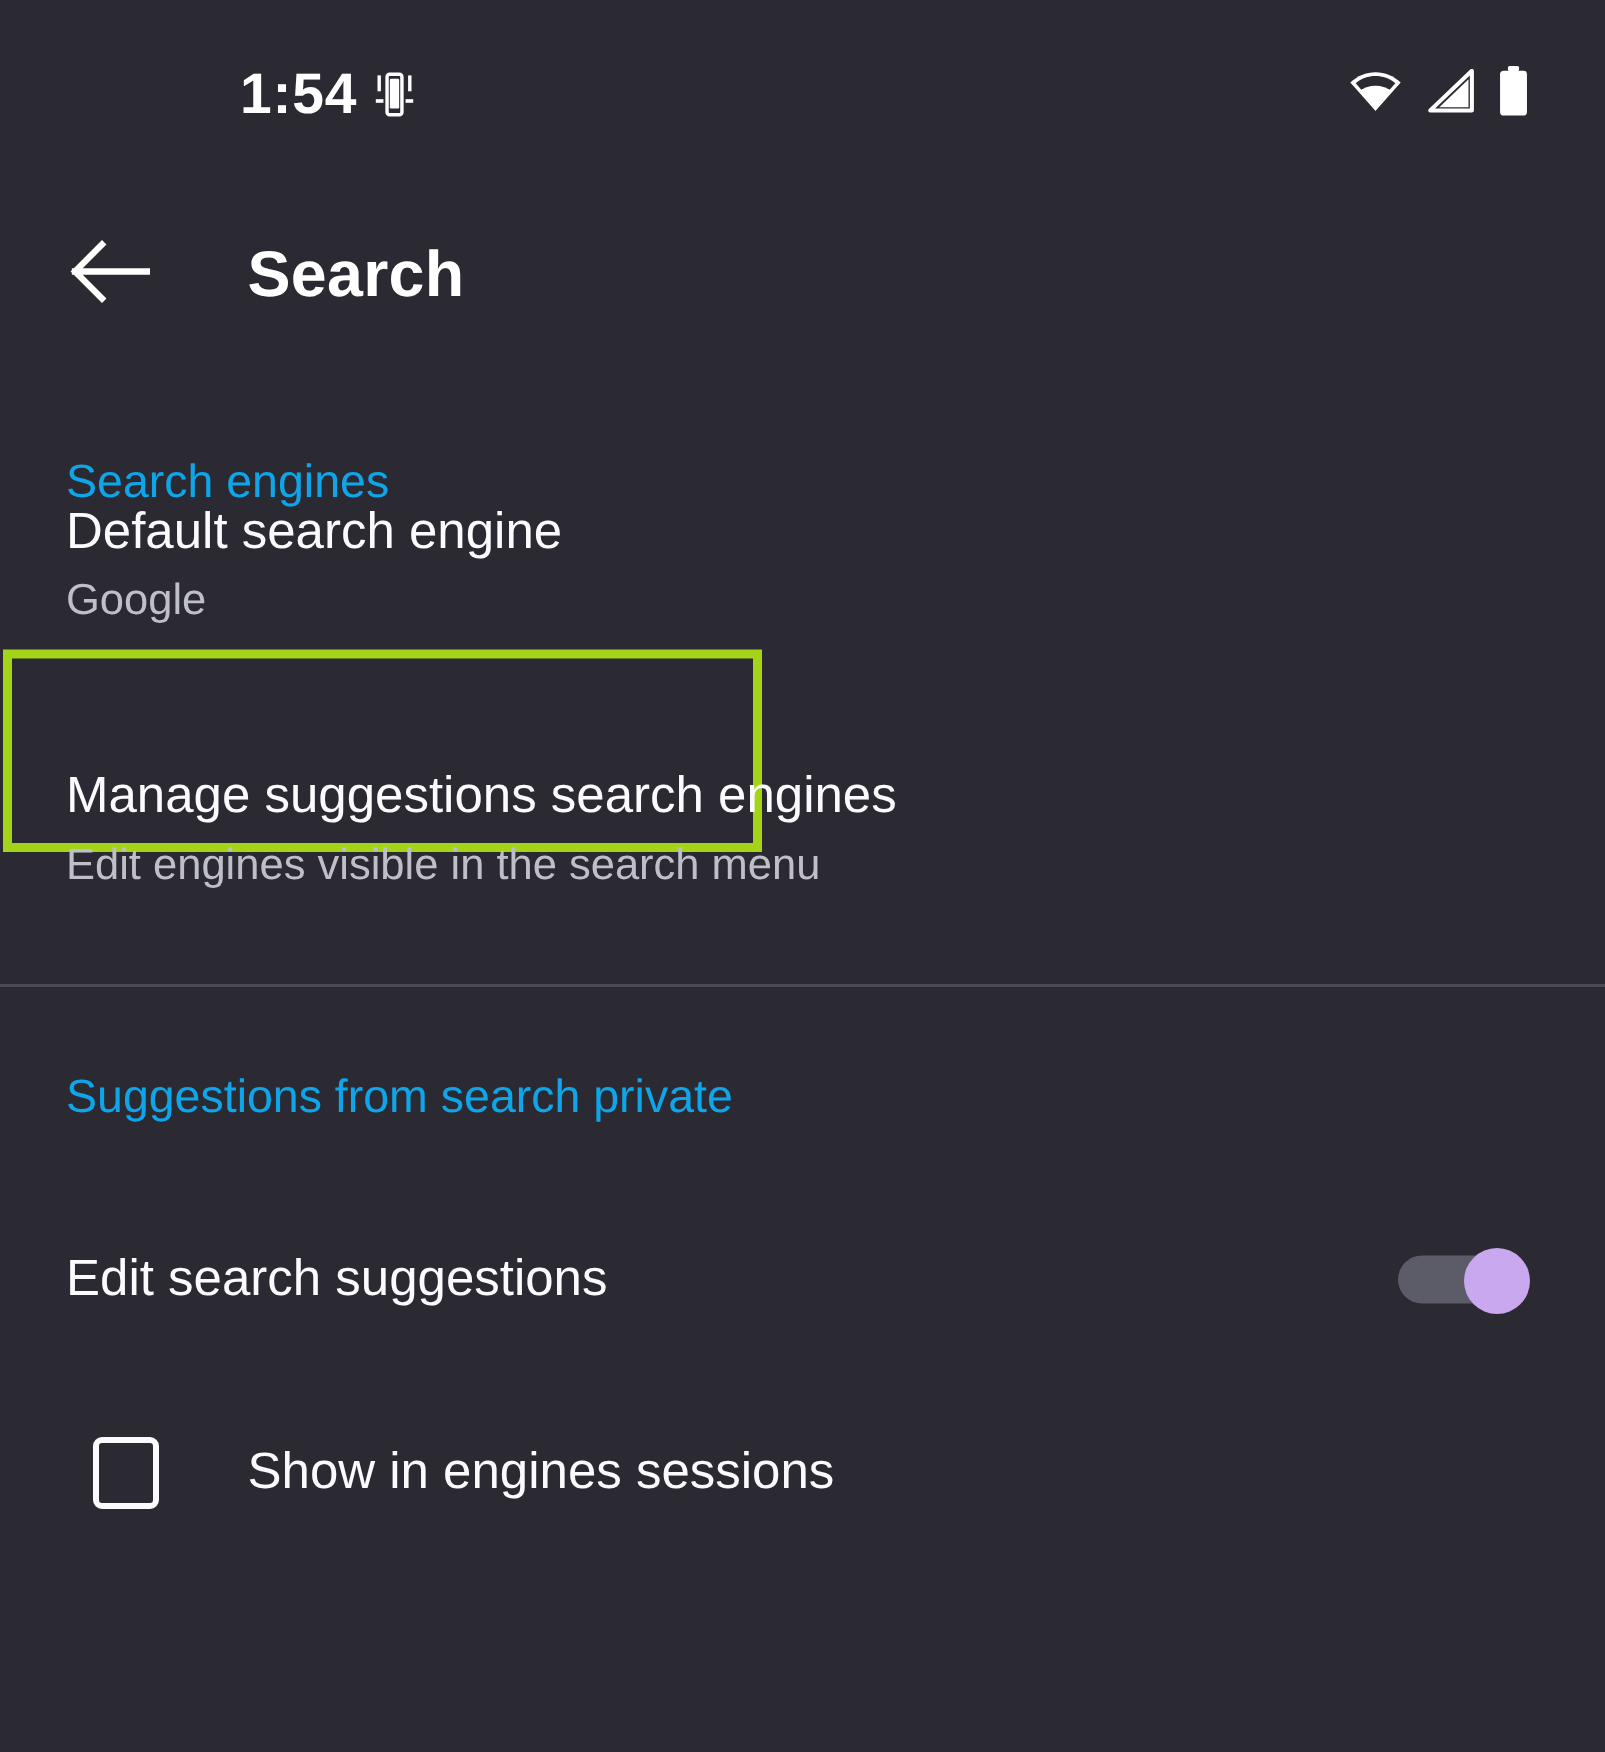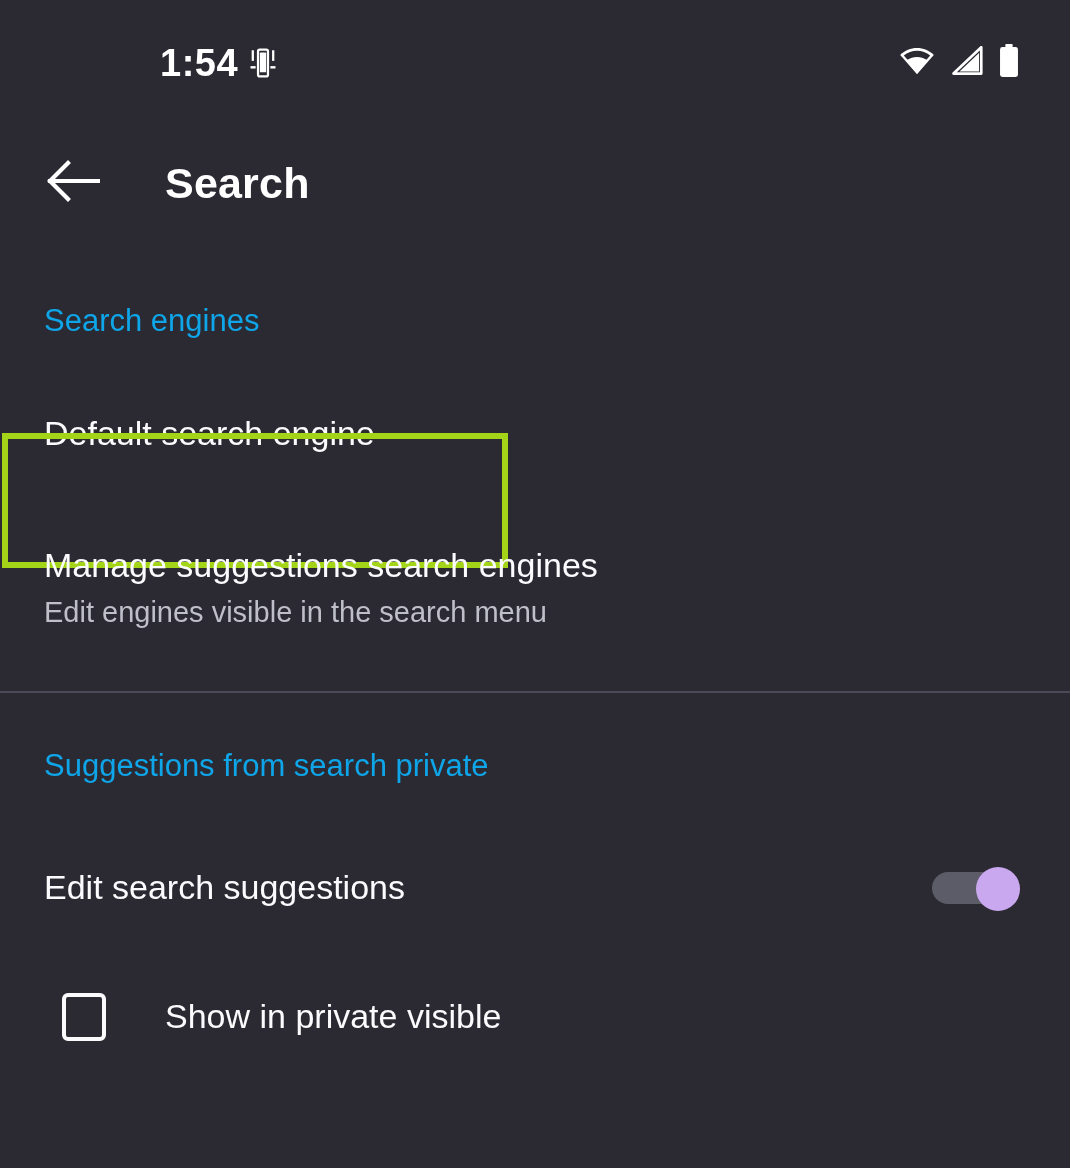--- a/index.html
+++ b/index.html
@@ -102,21 +102,21 @@
     position: absolute;
     left: 2px;
     top: 433px;
     width: 506px;
     height: 135px;
     border: 6px solid #a3d418;
     background: transparent;
     pointer-events: none;
   }
 
-  #item-default-engine { margin-top: 79px; }
+  #item-default-engine { }
   #item-manage-engines { margin-top: 95px; }
 
   .divider {
     height: 2px;
     background: #4b4b57;
     margin-top: 62px;
   }
 
   
   .row {
@@ -226,20 +226,21 @@
       </svg>
     </span>
   </div>
   <div class="page-title">Search</div>
 </div>
 
 <div class="section-header">Search engines</div>
 
 <div class="pref" id="item-default-engine">
   <div class="pref-title">Default search engine</div>
+  <div class="pref-summary">Google</div>
 </div>
 
 <div class="highlight-wrap"></div>
 
 <div class="pref" id="item-manage-engines">
   <div class="pref-title">Manage suggestions search engines</div>
   <div class="pref-summary">Edit engines visible in the search menu</div>
 </div>
 
 <div class="divider"></div>
@@ -249,14 +250,14 @@
 <div class="row" id="row-suggestions">
   <div class="row-label">Edit search suggestions</div>
   <div class="switch">
     <div class="switch-track"></div>
     <div class="switch-thumb"></div>
   </div>
 </div>
 
 <div class="row" id="row-private">
   <div class="checkbox"></div>
-  <div class="checkbox-label">Show in private visible</div>
+  <div class="checkbox-label">Show in engines sessions</div>
 </div>
 
 </body></html>

